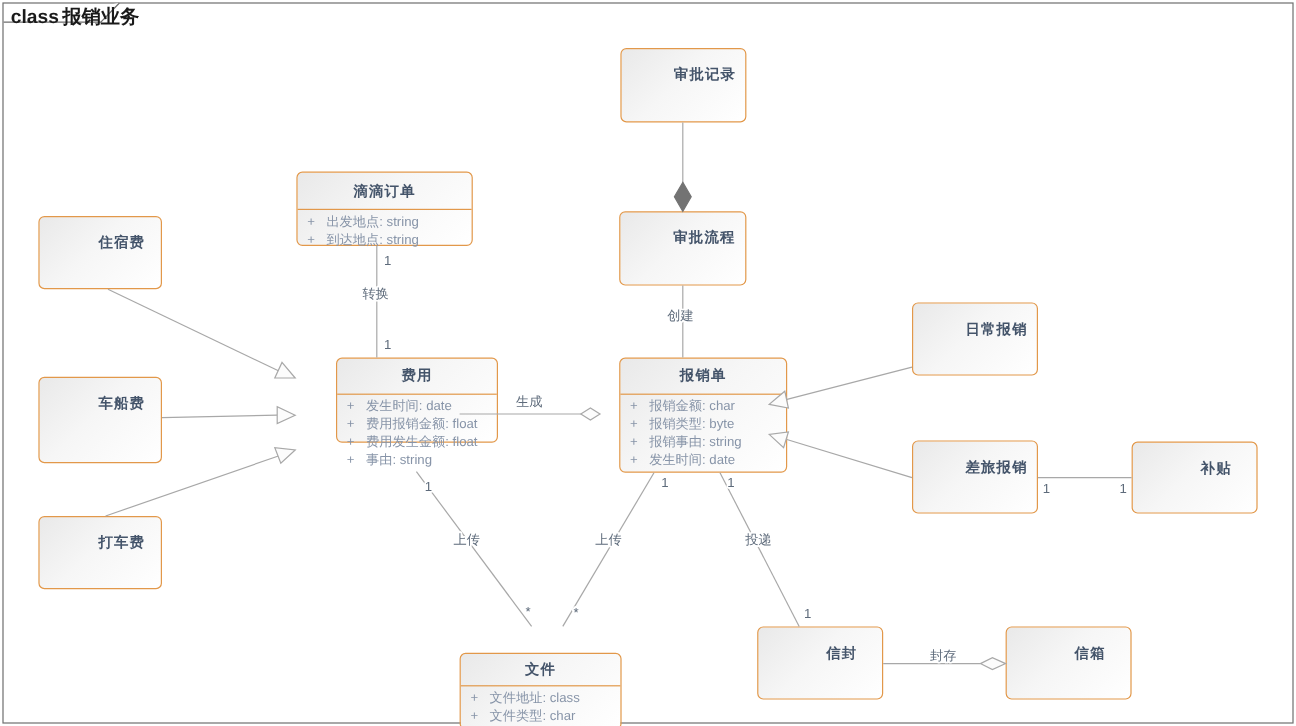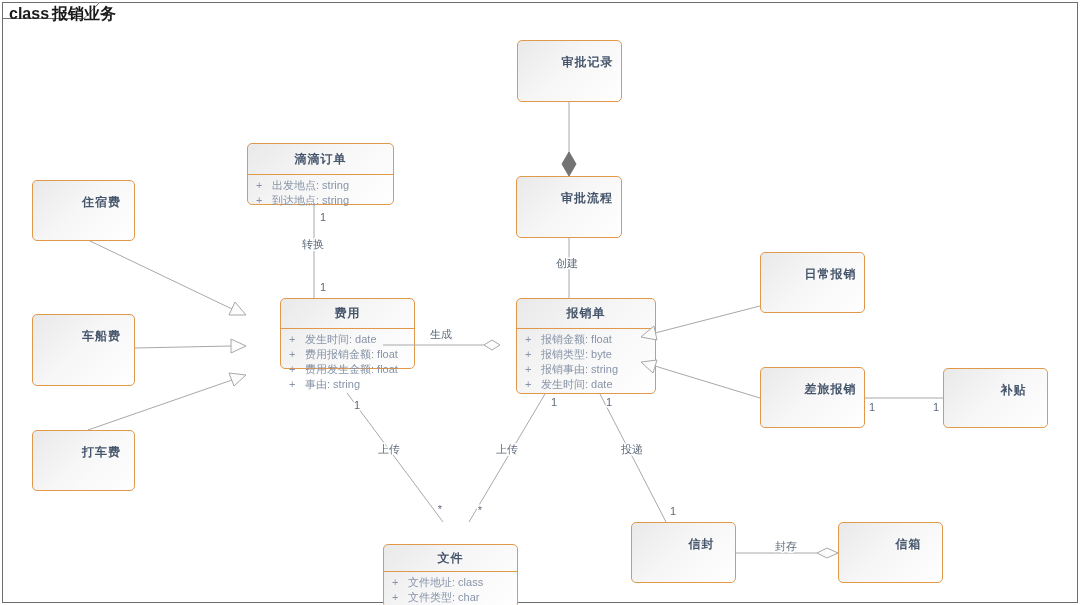--- a/index.html
+++ b/index.html
@@ -105,21 +105,21 @@
           <span>事由: string</span>
         </div>
     </div>
   </div>
 
   <div class="cls withattrs" style="left:500px;top:298px;width:140px;height:96px;margin-left:16px;">
     <div class="cls-title" style="height:29px;">报销单</div>
     <div class="cls-attrs">
       <div class="attr-row">
           <span class="vis">+</span>
-          <span>报销金额: float</span>
+          <span>报销金额: char</span>
         </div>
       <div class="attr-row">
           <span class="vis">+</span>
           <span>报销类型: byte</span>
         </div>
       <div class="attr-row">
           <span class="vis">+</span>
           <span>报销事由: string</span>
         </div>
       <div class="attr-row">

